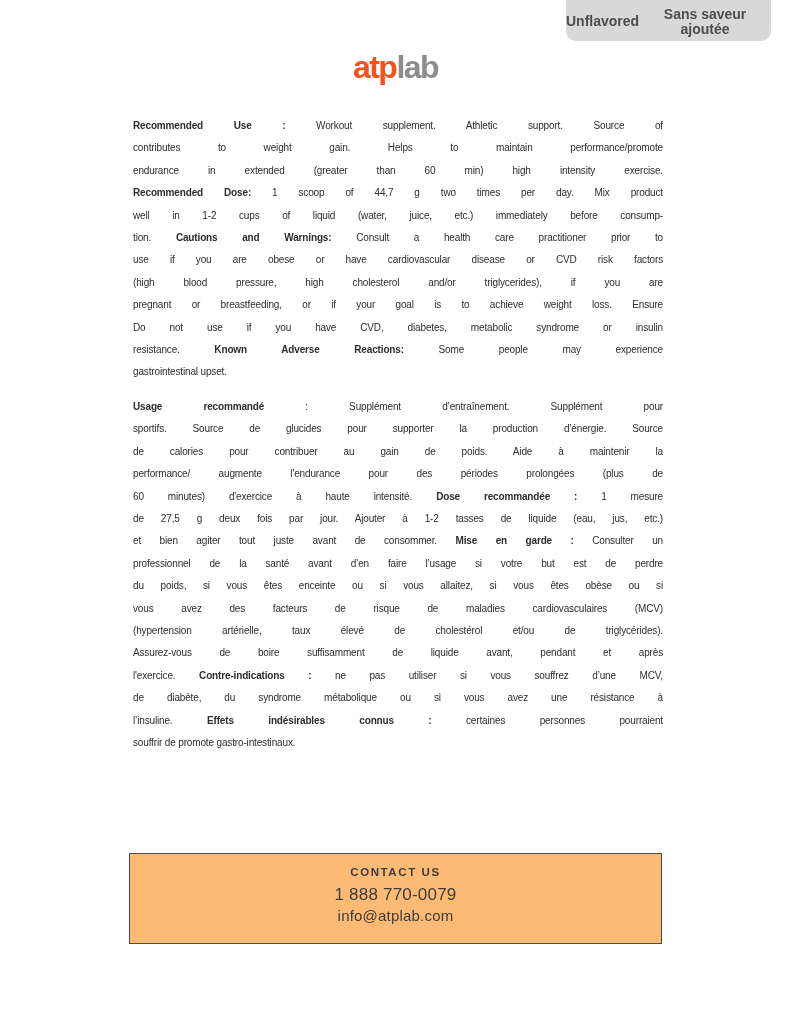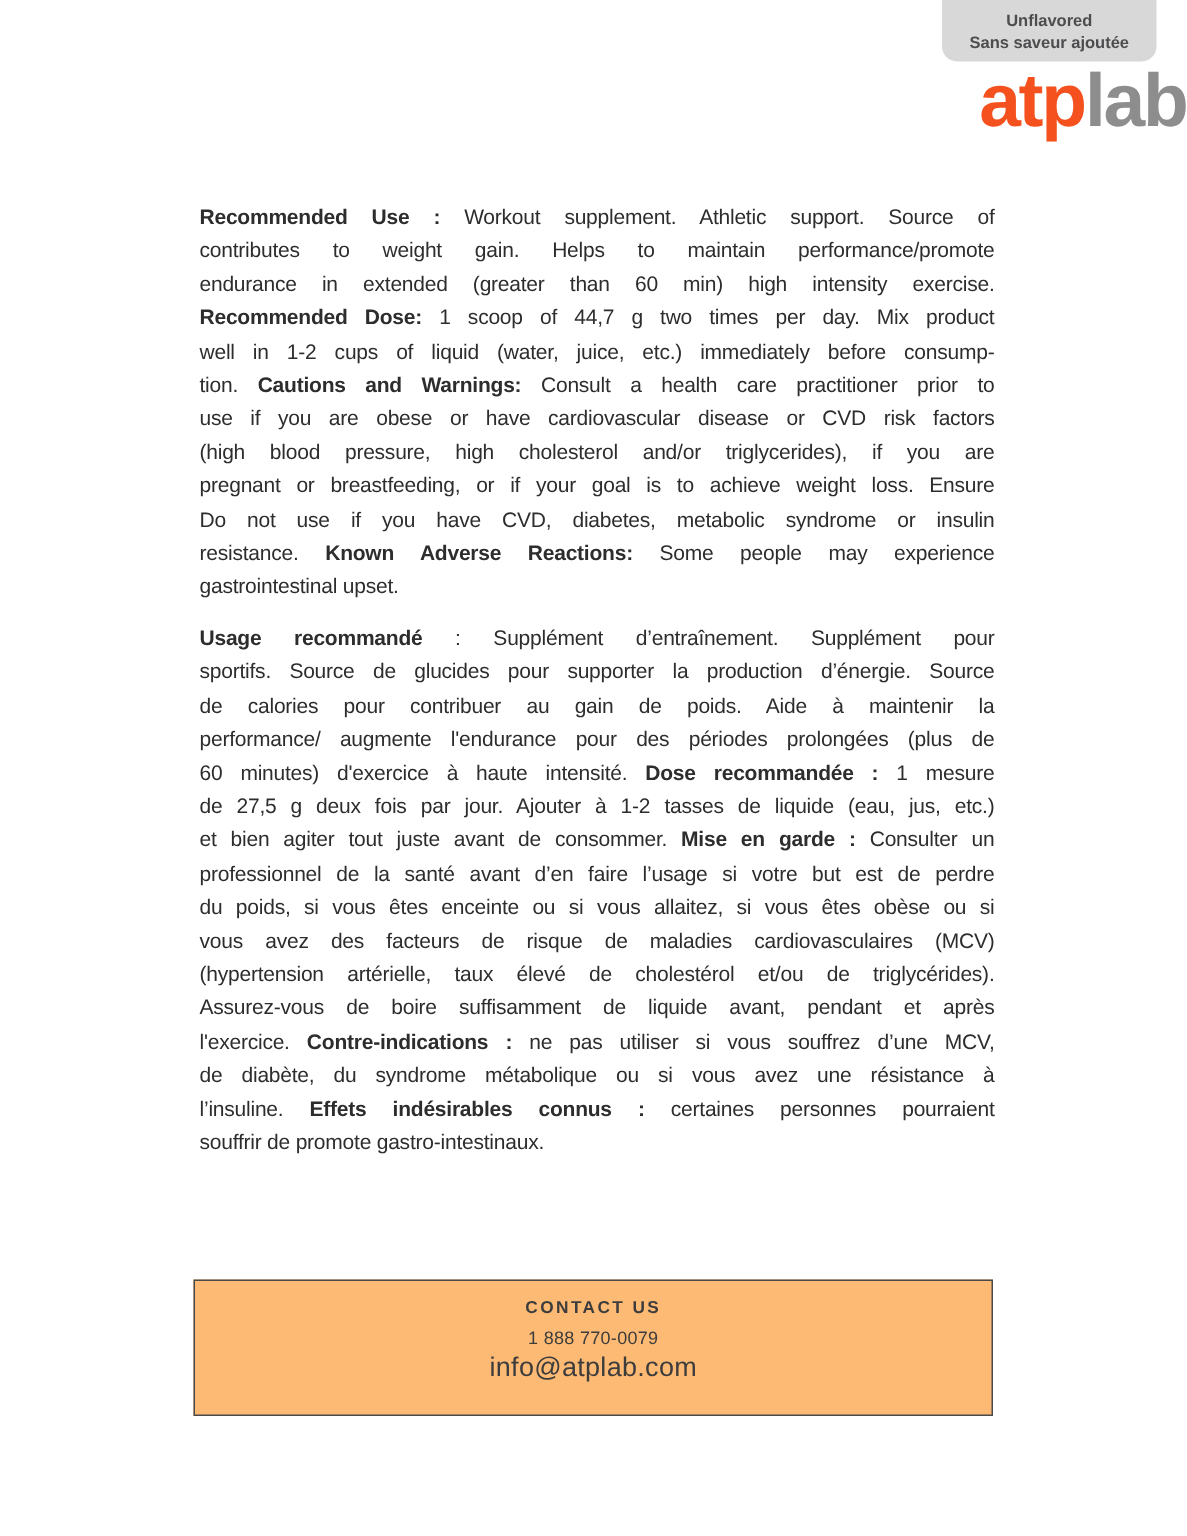--- a/index.html
+++ b/index.html
@@ -9,54 +9,53 @@
     position: relative;
     font-family: "Liberation Sans", sans-serif;
     color: var(--body-text, #2d2d2d);
     overflow: hidden;
   }
 
   
   .flavor-badge {
     position: absolute;
     top: 0; right: 20px;
-    width: 143px; height: 41px;
+    width: 205px; height: 41px;
     background: var(--badge-bg, #d8d8d8);
     border-radius: 0 0 10px 10px;
-    display: flex; flex-direction: column;
+    display: flex; flex-direction: row;
     align-items: center; justify-content: center;
     padding-top: 2px;
     color: var(--badge-text, #4d4d4f);
-    font-size: 11px; font-weight: bold;
+    font-size: 14px; font-weight: bold;
     line-height: 15px;
     text-align: center;
   }
 
   
   .logo {
     position: absolute;
     top: 44px; left: 0; right: 0;
-    text-align: right;
-    font-size: 50px;
+    text-align: center;
+    font-size: 32px;
     font-weight: bold;
     letter-spacing: -1.5px;
     line-height: 46px;
   }
   .logo .atp { color: var(--logo-orange, #f4511e); }
   .logo .lab { color: var(--logo-gray, #8d8d8d); }
 
   
   .text-block {
     position: absolute;
     left: 133px;
     width: 530px;
     top: 115px;
-    font-size: 14px;
+    font-size: 10px;
     letter-spacing: -0.15px;
-    margin-top: 18px;
   }
   .paragraph { margin-bottom: 12px; }
   .paragraph .line {
     line-height: 22.4px;
     text-align: justify;
     text-align-last: justify;
     white-space: normal;
   }
   .paragraph .line.last { text-align-last: left; }
   .paragraph b { font-weight: bold; }
@@ -72,27 +71,27 @@
   }
   .contact-heading {
     margin-top: 12px;
     font-size: 11.5px;
     font-weight: bold;
     letter-spacing: 1.6px;
     color: #3c3c3c;
   }
   .contact-phone {
     margin-top: 7px;
-    font-size: 12px;
+    font-size: 17px;
     color: #3c3c3c;
     letter-spacing: 0.2px;
   }
   .contact-email {
     margin-top: 2px;
-    font-size: 18px;
+    font-size: 15px;
     color: #3c3c3c;
     letter-spacing: 0.2px;
   }
 </style>
 </head>
 <body>
 
 <div class="flavor-badge">
   <span>Unflavored</span>
   <span>Sans saveur ajoutée</span>

